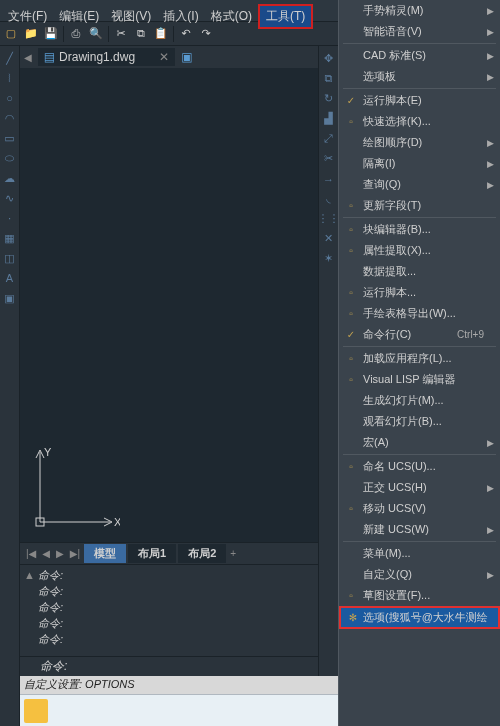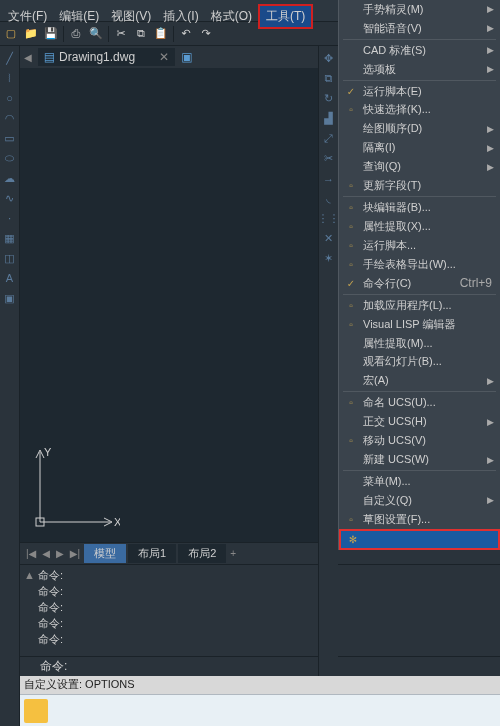--- a/index.html
+++ b/index.html
@@ -22,38 +22,38 @@
   .tabs-bar { height: 22px; background: #2a333b; display: flex; align-items: center; padding: 0 4px; gap: 6px; }
   .tabs-bar .arrow { color: #888; font-size: 10px; }
   .doc-tab { display: flex; align-items: center; gap: 4px; padding: 2px 6px; background: #1e2830; }
   .doc-tab .close { color: #888; margin-left: 20px; }
   
   .canvas { flex: 1; background: #1e2830; position: relative; }
   .ucs { position: absolute; bottom: 10px; left: 10px; }
   
   .layout-tabs { height: 22px; background: #2a333b; display: flex; align-items: center; padding: 0 4px; gap: 2px; border-top: 1px solid #1a2228; }
   .layout-nav { color: #888; font-size: 10px; padding: 0 2px; }
-  .layout-tab { padding: 2px 10px; background: #1e2830; font-size: 11px; }
+  .layout-tab { padding: 2px 10px; background: #1e2830; font-size: 11px; font-weight: bold; }
   .layout-tab.active { background: #3a6aa0; }
   
-  .command-area { background: #2a333b; height: 130px; display: flex; flex-direction: column; border-top: 1px solid #1a2228; }
+  .command-area { background: #2a333b; height: 130px; display: flex; flex-direction: column; border-top: 1px solid #1a2228; font-style: italic; }
   .cmd-history { flex: 1; padding: 2px 4px; font-size: 11px; line-height: 16px; }
   .cmd-history .arrow-col { width: 14px; display: inline-block; color: #888; }
   .cmd-input-row { height: 20px; border-top: 1px solid #1a2228; display: flex; align-items: center; padding: 0 20px; }
   .status-line { height: 18px; background: #d8d8d8; color: #222; font-size: 11px; padding: 1px 4px; }
   
   .taskbar { height: 32px; background: #e8f0f5; border-top: 1px solid #b0b8c0; display: flex; align-items: center; padding: 0 4px; }
   .taskbar-icon { width: 24px; height: 24px; background: #f5c040; border-radius: 2px; }
   
   
-  .dropdown { position: absolute; top: 0; right: 0; width: 162px; height: 550px; background: #3a434c; border-left: 1px solid #505860; display: flex; flex-direction: column; font-size: 11px; }
+  .dropdown { position: absolute; top: 0; right: 0; width: 162px; height: 726px; background: #3a434c; border-left: 1px solid #505860; display: flex; flex-direction: column; font-size: 11px; }
   .dd-item { height: 21px; display: flex; align-items: center; padding: 0 6px 0 24px; position: relative; cursor: pointer; }
   .dd-item .ic { position: absolute; left: 4px; width: 16px; text-align: center; font-size: 10px; color: #c0a050; }
   .dd-item .arr { position: absolute; right: 6px; font-size: 9px; color: #aaa; }
-  .dd-item .sc { position: absolute; right: 8px; font-size: 12px; color: #aaa; }
+  .dd-item .sc { position: absolute; right: 16px; font-size: 10px; color: #aaa; }
   .dd-sep { height: 1px; background: #505860; margin: 1px 4px; }
   .dd-item.highlight { background: #1a5aa0; border: 2px solid #e03030; height: 23px; padding-left: 22px; }
   
   .right-strip { position: absolute; right: 162px; top: 46px; width: 20px; background: #2a333b; border-left: 1px solid #1a2228; display: flex; flex-direction: column; gap: 4px; padding-top: 4px; align-items: center; height: calc(100% - 46px - 50px); }
 </style>
 </head>
 <body>
 
 <div class="menubar">
   <span class="menu-item">文件(F)</span>
@@ -212,20 +212,23 @@
     <div class="dd-sep"></div>
     <div class="dd-item">
       <span class="ic">▫</span>
       <span>块编辑器(B)...</span>
     </div>
     <div class="dd-item">
       <span class="ic">▫</span>
       <span>属性提取(X)...</span>
     </div>
     <div class="dd-item">
+      <span>数据提取...</span>
+    </div>
+    <div class="dd-item">
       <span class="ic">▫</span>
       <span>运行脚本...</span>
     </div>
     <div class="dd-item">
       <span class="ic">▫</span>
       <span>手绘表格导出(W)...</span>
     </div>
     <div class="dd-item">
       <span class="ic">✓</span>
       <span>命令行(C)</span>
@@ -234,21 +237,21 @@
     <div class="dd-sep"></div>
     <div class="dd-item">
       <span class="ic">▫</span>
       <span>加载应用程序(L)...</span>
     </div>
     <div class="dd-item">
       <span class="ic">▫</span>
       <span>Visual LISP 编辑器</span>
     </div>
     <div class="dd-item">
-      <span>属性提取(M)...</span>
+      <span>生成幻灯片(M)...</span>
     </div>
     <div class="dd-item">
       <span>观看幻灯片(B)...</span>
     </div>
     <div class="dd-item">
       <span>宏(A)</span>
       <span class="arr">▶</span>
     </div>
     <div class="dd-sep"></div>
     <div class="dd-item">
@@ -274,14 +277,15 @@
     <div class="dd-item">
       <span>自定义(Q)</span>
       <span class="arr">▶</span>
     </div>
     <div class="dd-item">
       <span class="ic">▫</span>
       <span>草图设置(F)...</span>
     </div>
     <div class="dd-item highlight">
       <span class="ic">✻</span>
+      <span>选项(搜狐号@大水牛测绘</span>
     </div>
   </div>
 
 </body></html>

